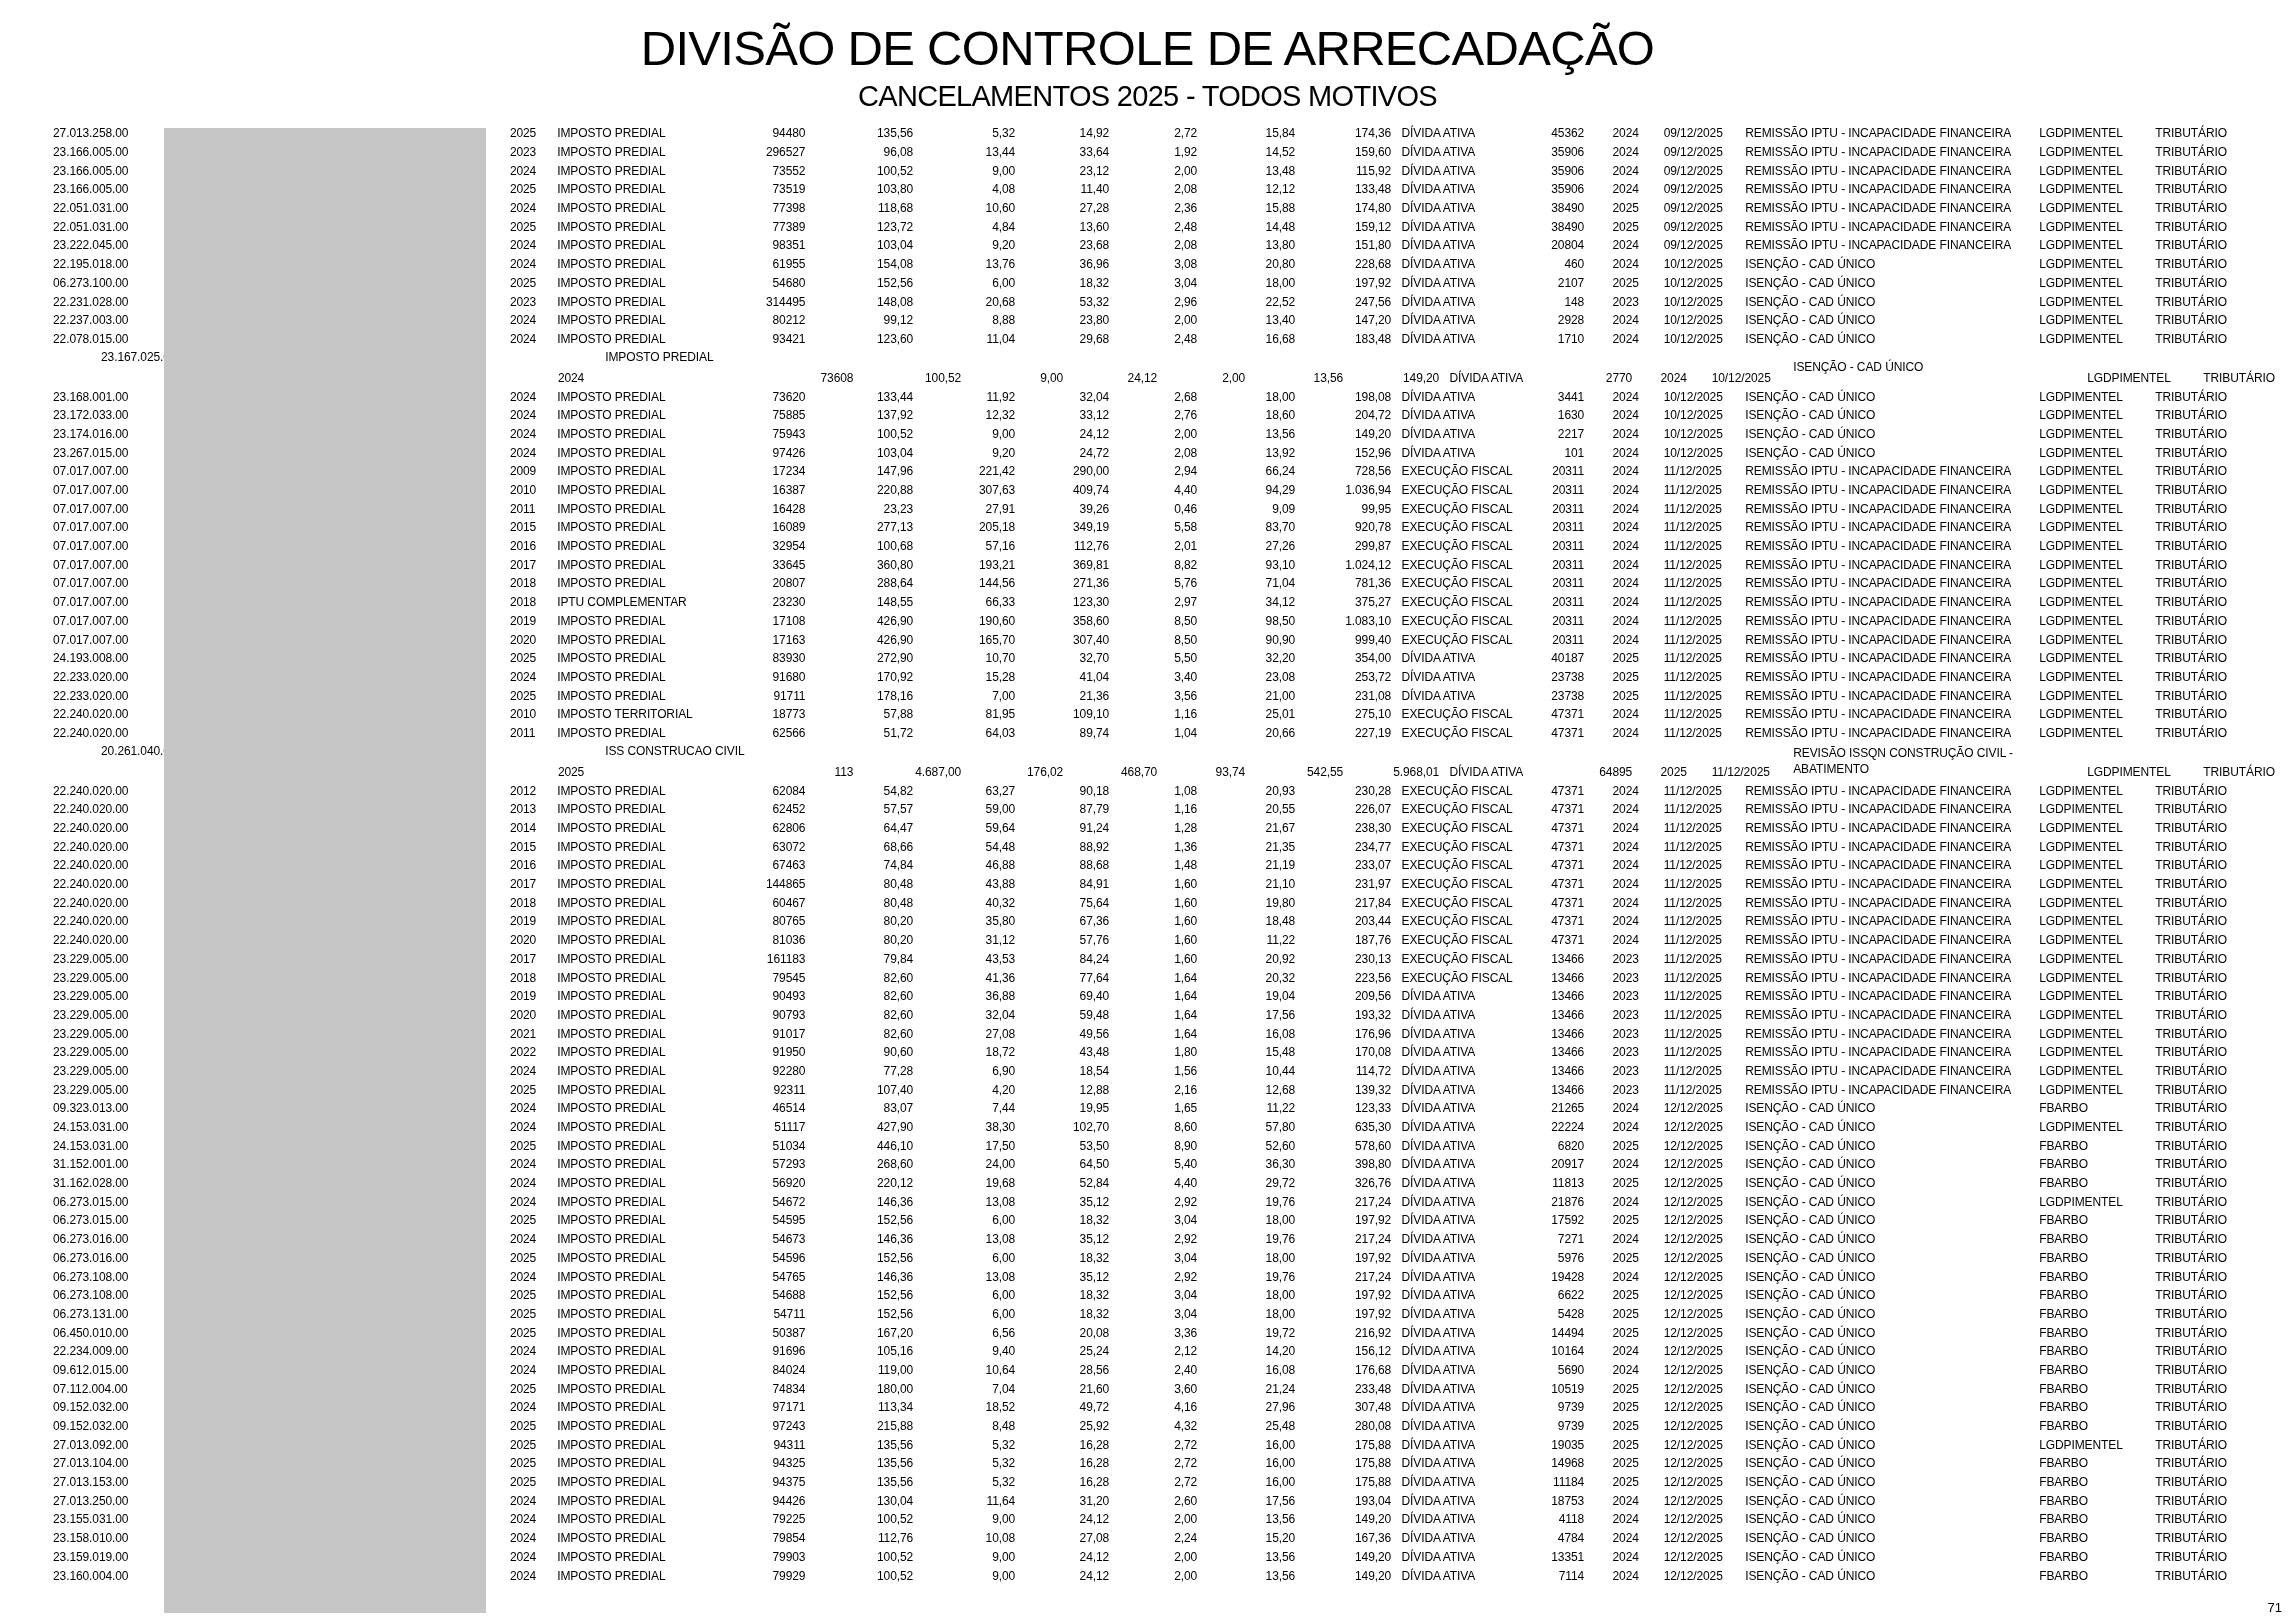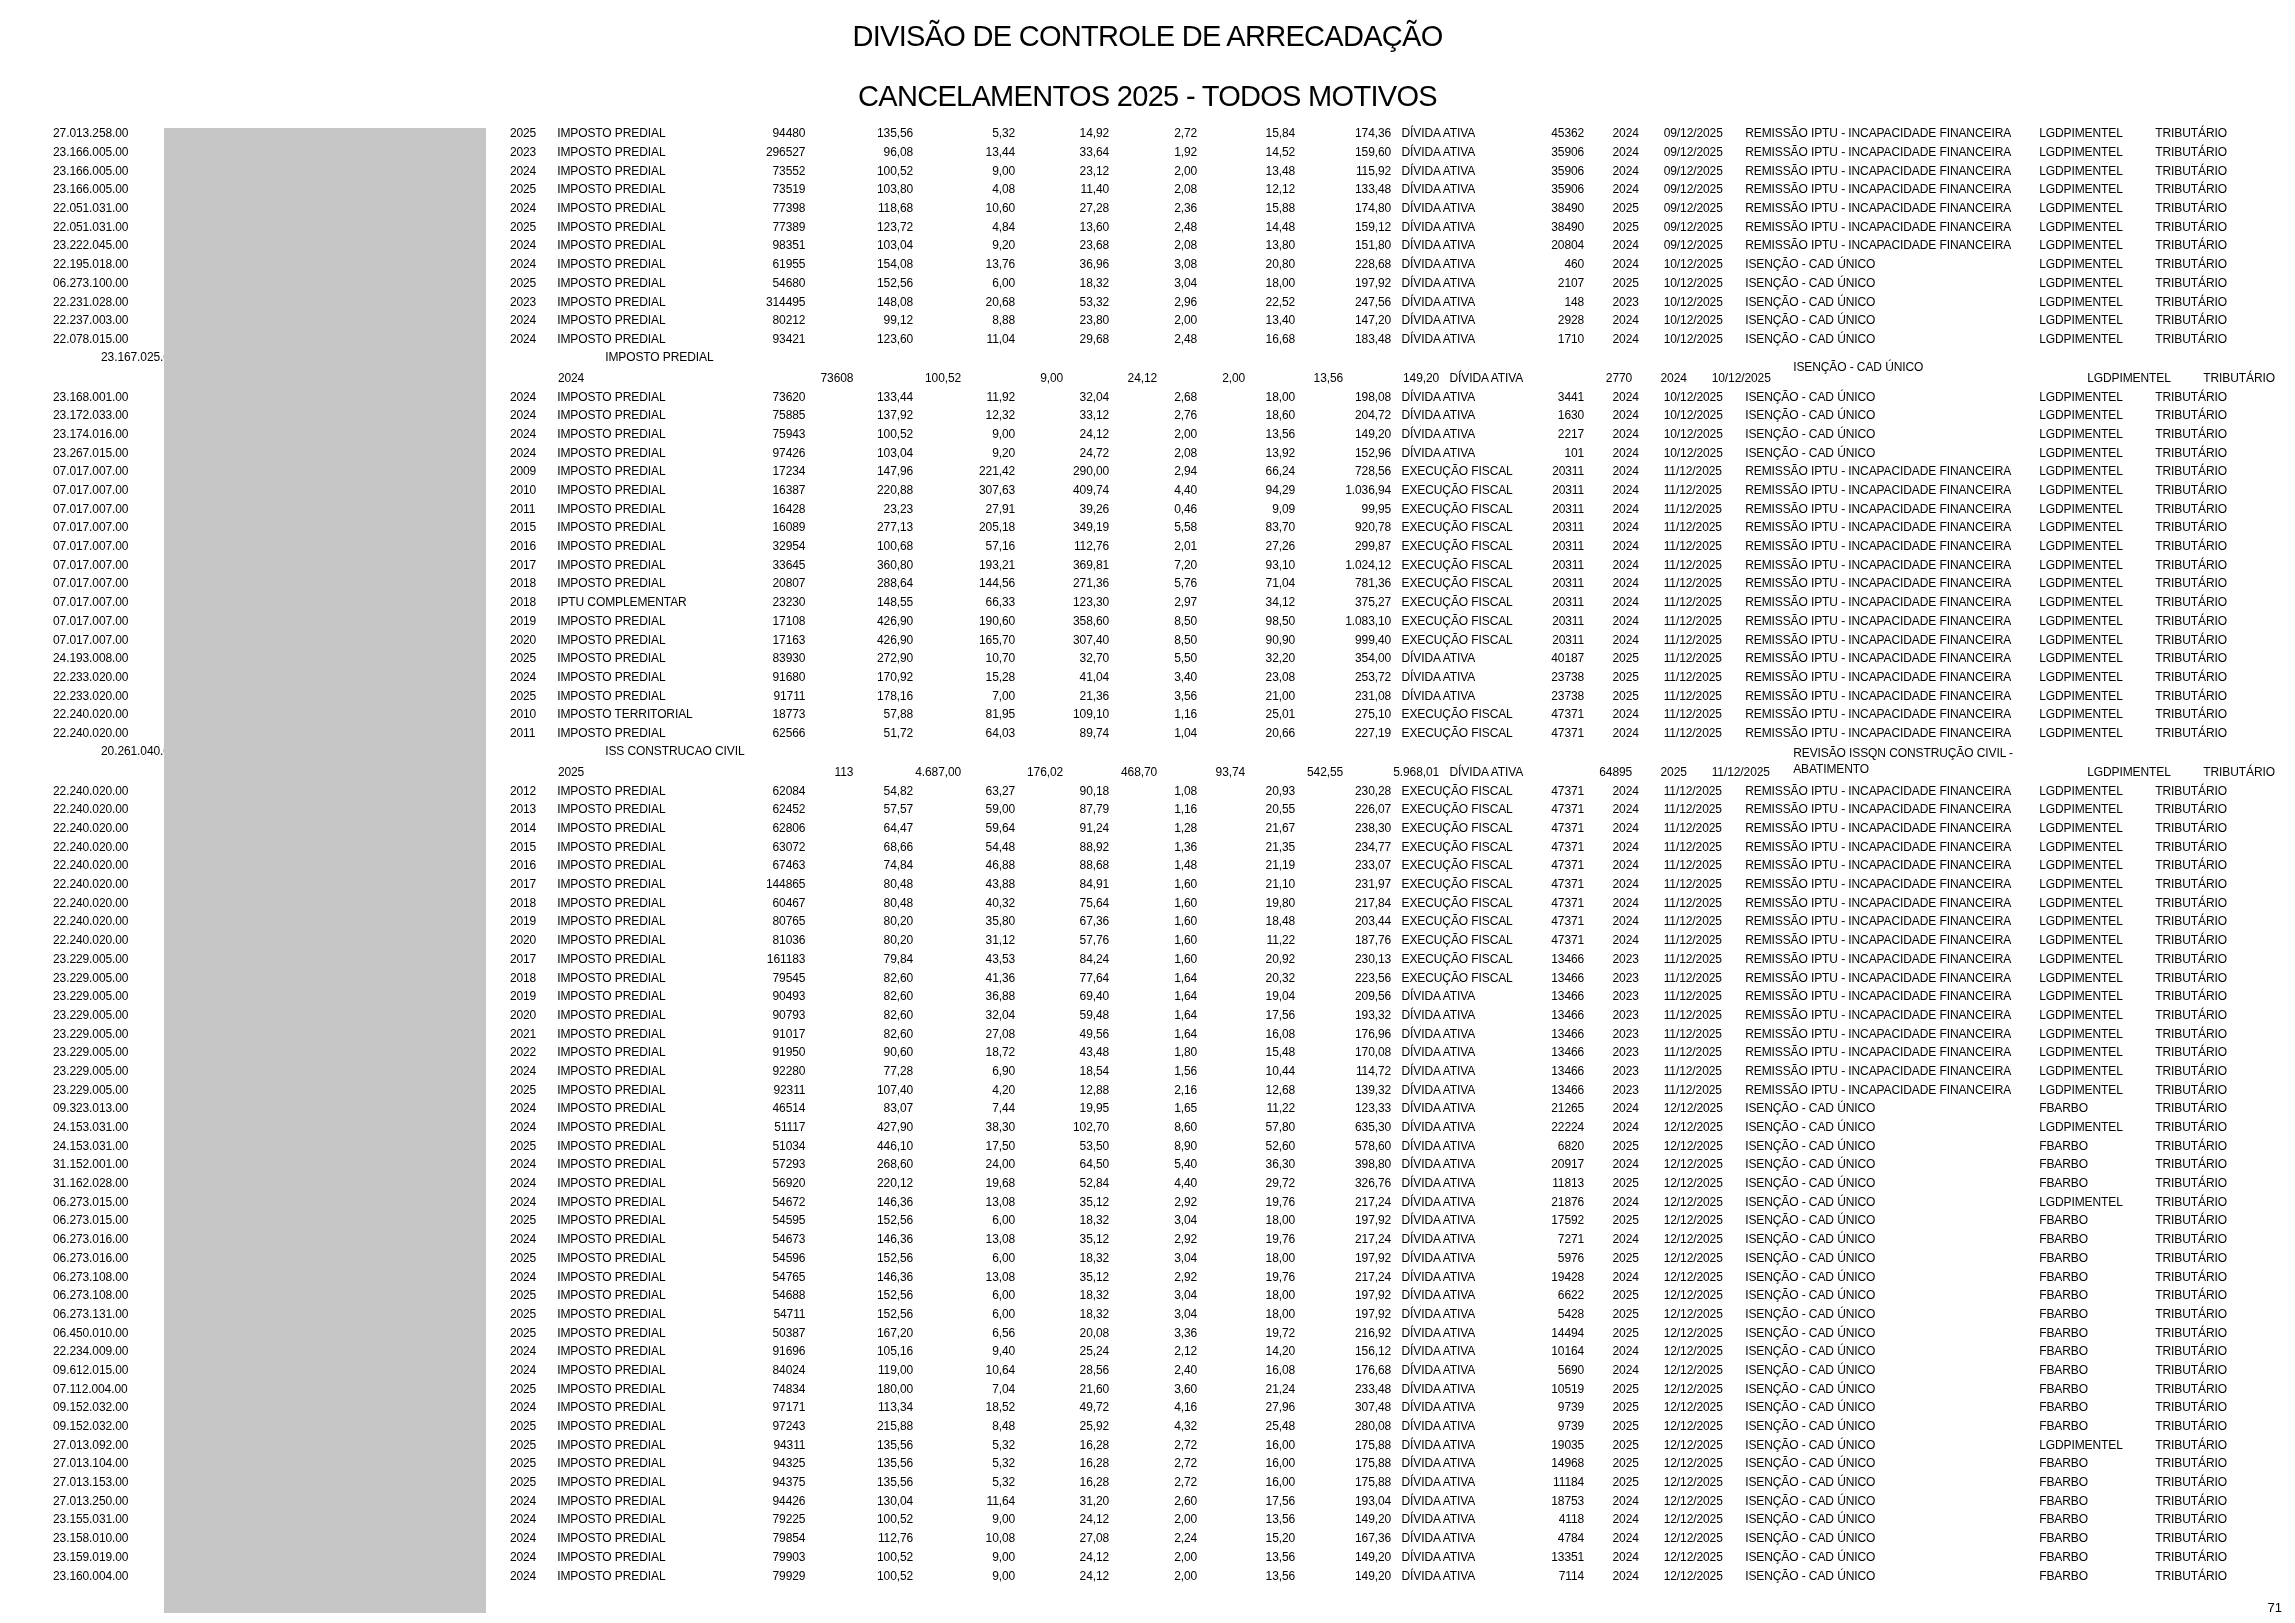--- a/index.html
+++ b/index.html
@@ -4,21 +4,21 @@
 <style>
   html, body { margin: 0; padding: 0; }
   body {
     width: 2295px; height: 1623px;
     background: #ffffff; color: #000;
     font-family: "Liberation Sans", sans-serif;
     position: relative; overflow: hidden;
   }
   .title {
     position: absolute; top: 19.6px; left: 0; width: 100%;
-    text-align: center; font-size: 29px; font-weight: 400; letter-spacing: -0.7px;
+    text-align: center; font-size: 49px; font-weight: 400; letter-spacing: -0.7px;
   }
   .subtitle {
     position: absolute; top: 80px; left: 0; width: 100%;
     text-align: center; font-size: 29px; font-weight: 400; letter-spacing: -0.7px;
   }
   .table { position: absolute; top: 124px; left: 0; width: 2024px; }
   .row {
     display: grid;
     grid-template-columns: 164px 340px 46px 173px 85px 109px 102px 94px 88px 98px 96px 116px 77px 60px 92px 294px 118px 143px;
     height: 18.7px; align-items: center;
@@ -502,21 +502,21 @@
   </div>
       <div class="row">
     <div class="cell c-inscricao">07.017.007.00</div>
     <div class="cell c-redaction-space"></div>
     <div class="cell c-exercicio">2017</div>
     <div class="cell c-tributo">IMPOSTO PREDIAL</div>
     <div class="cell num c-cadastro">33645</div>
     <div class="cell num c-v1">360,80</div>
     <div class="cell num c-v2">193,21</div>
     <div class="cell num c-v3">369,81</div>
-    <div class="cell num c-v4">7,20</div>
+    <div class="cell num c-v4">8,82</div>
     <div class="cell num c-v5">93,10</div>
     <div class="cell num c-total">1.024,12</div>
     <div class="cell c-situacao">EXECUÇÃO FISCAL</div>
     <div class="cell num c-processo">20311</div>
     <div class="cell c-ano">2024</div>
     <div class="cell c-data">11/12/2025</div>
     <div class="cell c-motivo">REMISSÃO IPTU - INCAPACIDADE FINANCEIRA</div>
     <div class="cell c-usuario">LGDPIMENTEL</div>
     <div class="cell c-setor">TRIBUTÁRIO</div>
   </div>

